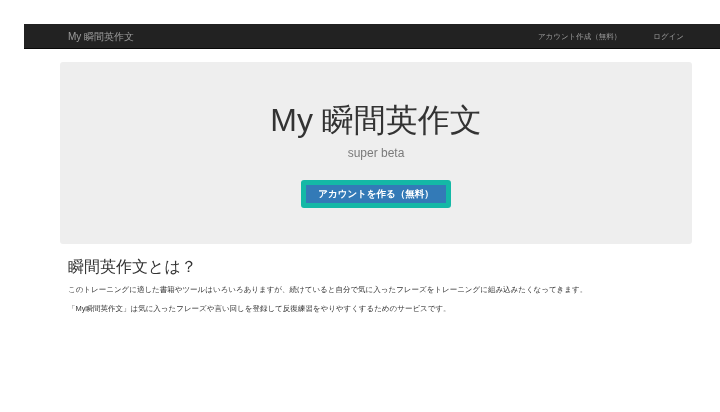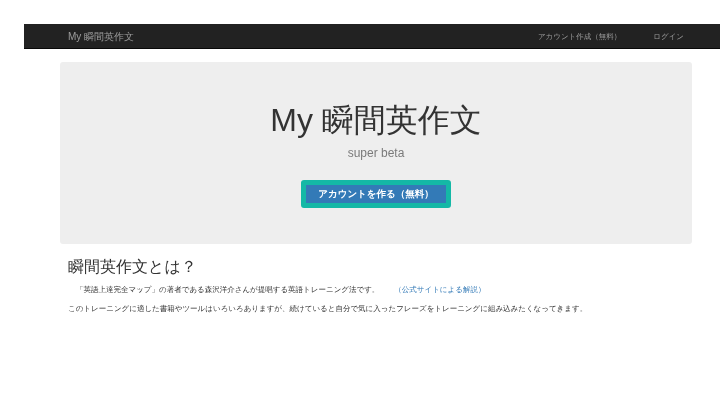--- a/index.html
+++ b/index.html
@@ -119,18 +119,18 @@
 
   <section class="jumbotron">
     <h1 class="hero-title">My 瞬間英作文</h1>
     <p class="hero-subtitle">super beta</p>
     <button class="btn-primary">アカウントを作る（無料）</button>
   </section>
 
   <section class="about">
     <h2 class="about-heading">瞬間英作文とは？</h2>
     <div class="about-paragraphs">
-      <p><span>「英語上達完全マップ」の著者である森沢洋介さんが提唱する英語トレーニング法です。</span><a class="inline-link">（公式サイトによる解説）</a></p>
       <p>このトレーニングに適した書籍やツールはいろいろありますが、続けていると自分で気に入ったフレーズをトレーニングに組み込みたくなってきます。</p>
+      <p>「My瞬間英作文」は気に入ったフレーズや言い回しを登録して反復練習をやりやすくするためのサービスです。</p>
     </div>
   </section>
 
 </main>
 
 </body></html>

